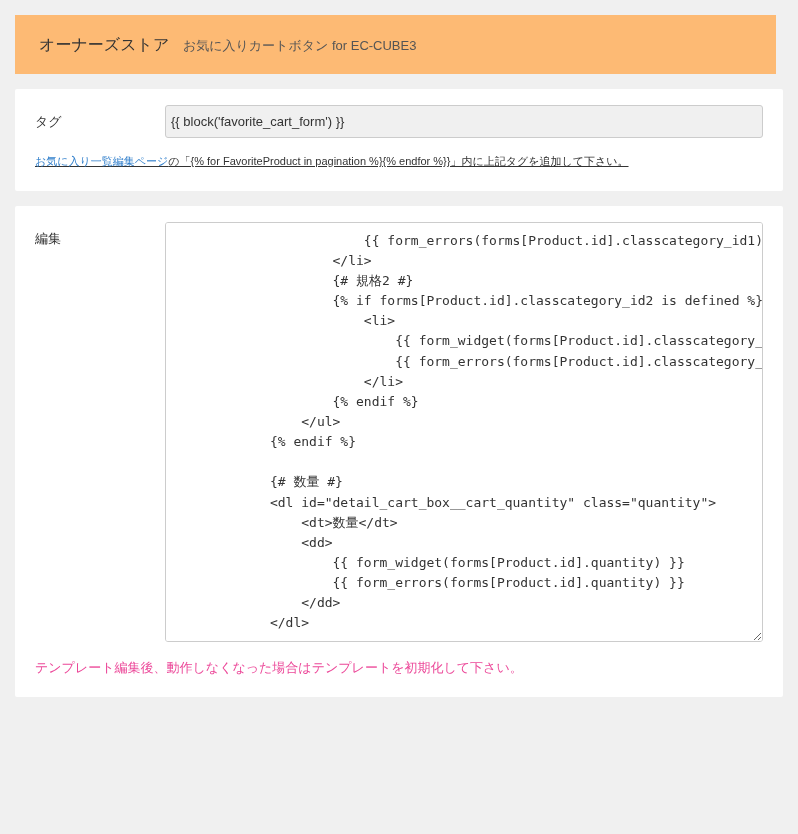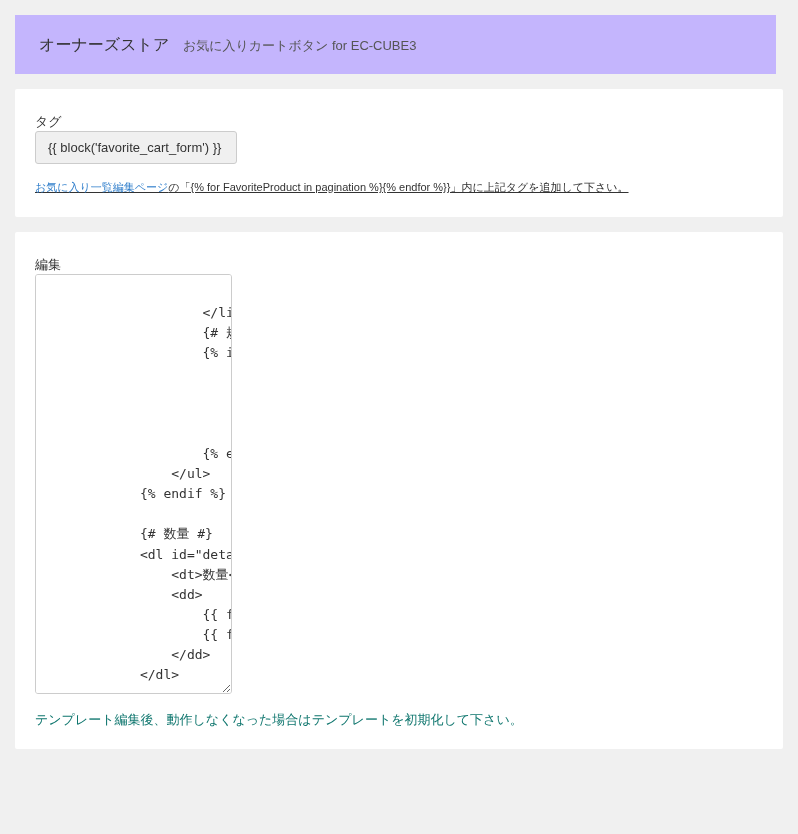--- a/index.html
+++ b/index.html
@@ -5,21 +5,21 @@
 * { box-sizing: border-box; margin: 0; padding: 0; }
 body {
   background: #f0f0f0;
   font-family: "Hiragino Kaku Gothic Pro", "Meiryo", sans-serif;
   font-size: 13px;
   color: #333;
   padding: 0;
   width: 798px;
 }
 .page-header {
-  background: #c4b5fd;
+  background: #fdba74;
   padding: 20px 24px 18px;
   margin: 15px 22px 0 15px;
 }
 .page-title {
   font-size: 16px;
   font-weight: normal;
   color: #333;
   display: inline;
 }
 .page-subtitle {
@@ -41,38 +41,37 @@
   font-weight: bold;
   color: #333;
 }
 .panel-body {
   padding: 16px 20px 20px;
 }
 .form-row {
   display: flex;
   align-items: flex-start;
   margin-bottom: 14px;
-  flex-direction: column;
 }
 .form-label {
   width: 130px;
   flex-shrink: 0;
   font-size: 13px;
   color: #333;
   padding-top: 8px;
 }
 .form-control-wrap {
   flex: 1;
 }
 .readonly-input {
   width: 100%;
   background: #f0f0f0;
   border: 1px solid #ccc;
   border-radius: 3px;
-  padding: 8px 12px;
+  padding: 8px 5px;
   font-size: 13px;
   font-family: inherit;
   color: #333;
 }
 .help-text {
   font-size: 11px;
   color: #333;
   line-height: 1.7;
   text-decoration: underline;
 }
@@ -89,21 +88,21 @@
   font-family: "Hiragino Kaku Gothic Pro", "Meiryo", monospace;
   font-size: 13px;
   line-height: 1.55;
   color: #333;
   resize: vertical;
   white-space: pre;
   overflow: auto;
 }
 .note-text {
   font-size: 13px;
-  color: #0f766e;
+  color: #ec4899;
   margin-top: 14px;
 }
 </style>
 </head>
 <body>
 
 <div class="page-header">
   <span class="page-title">オーナーズストア</span>
   <span class="page-subtitle">お気に入りカートボタン for EC-CUBE3</span>
 </div>

